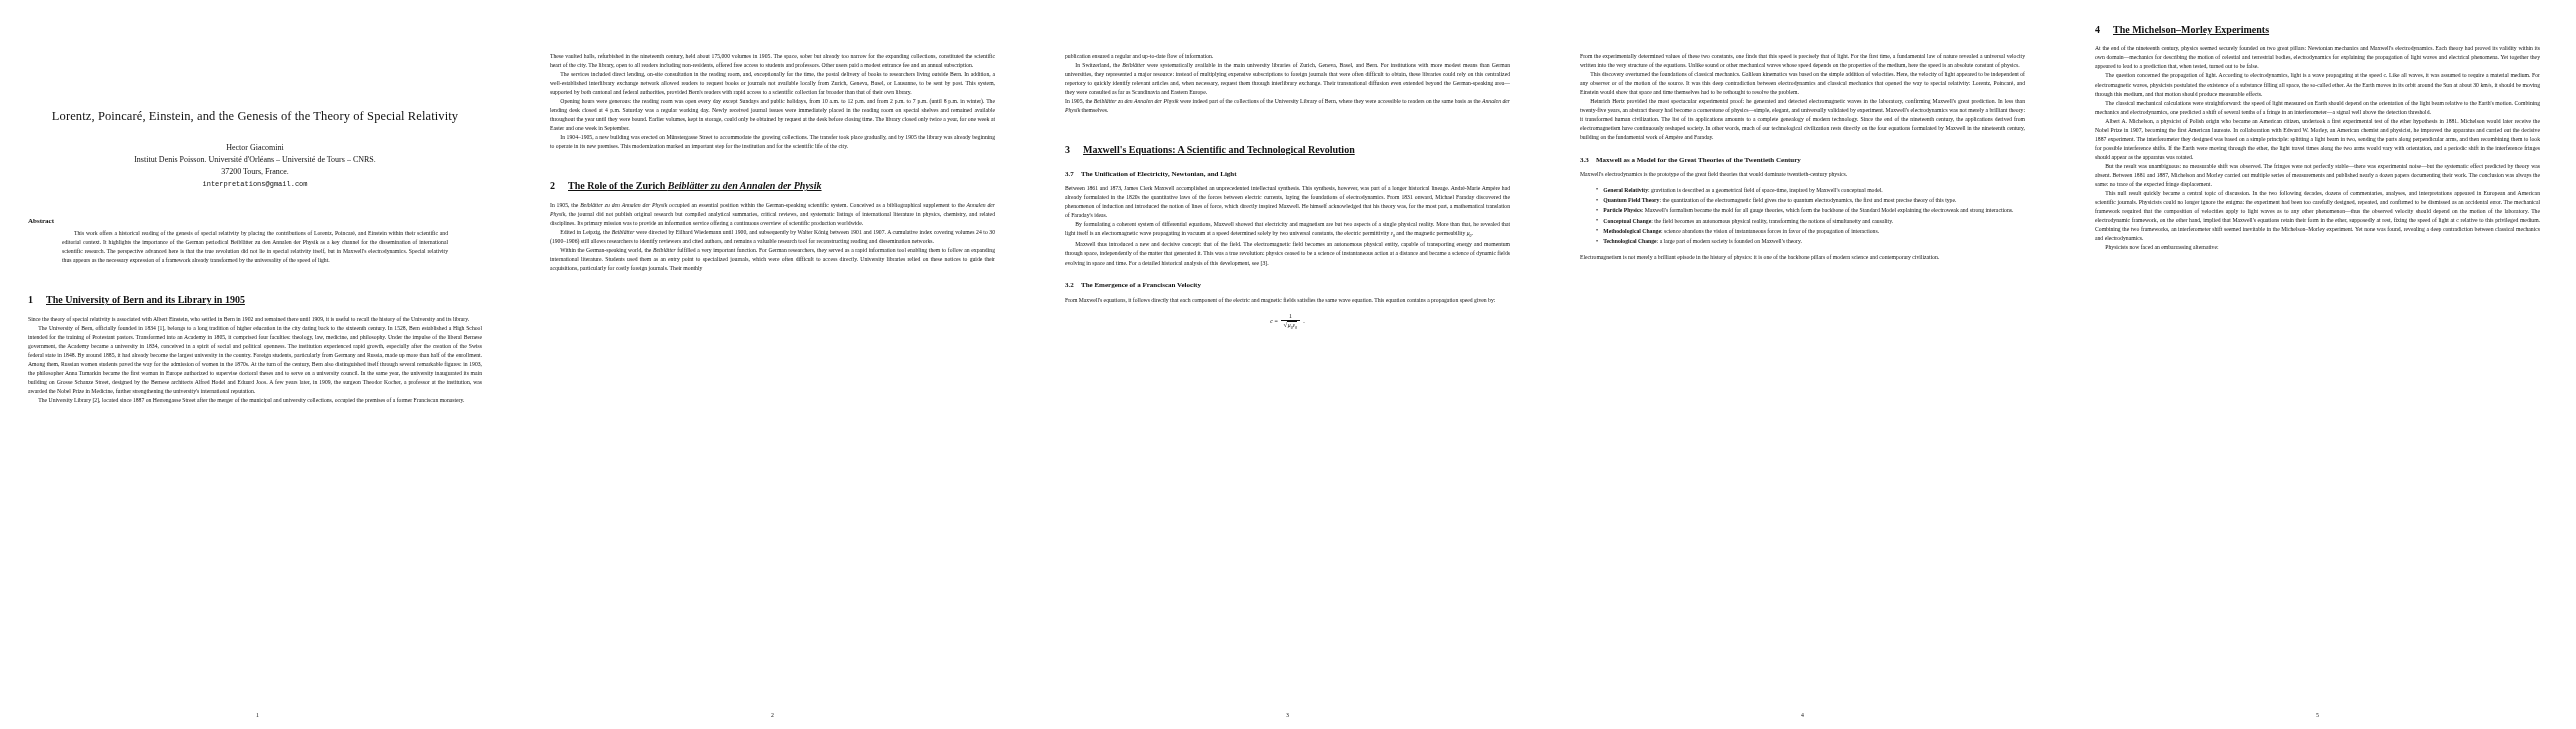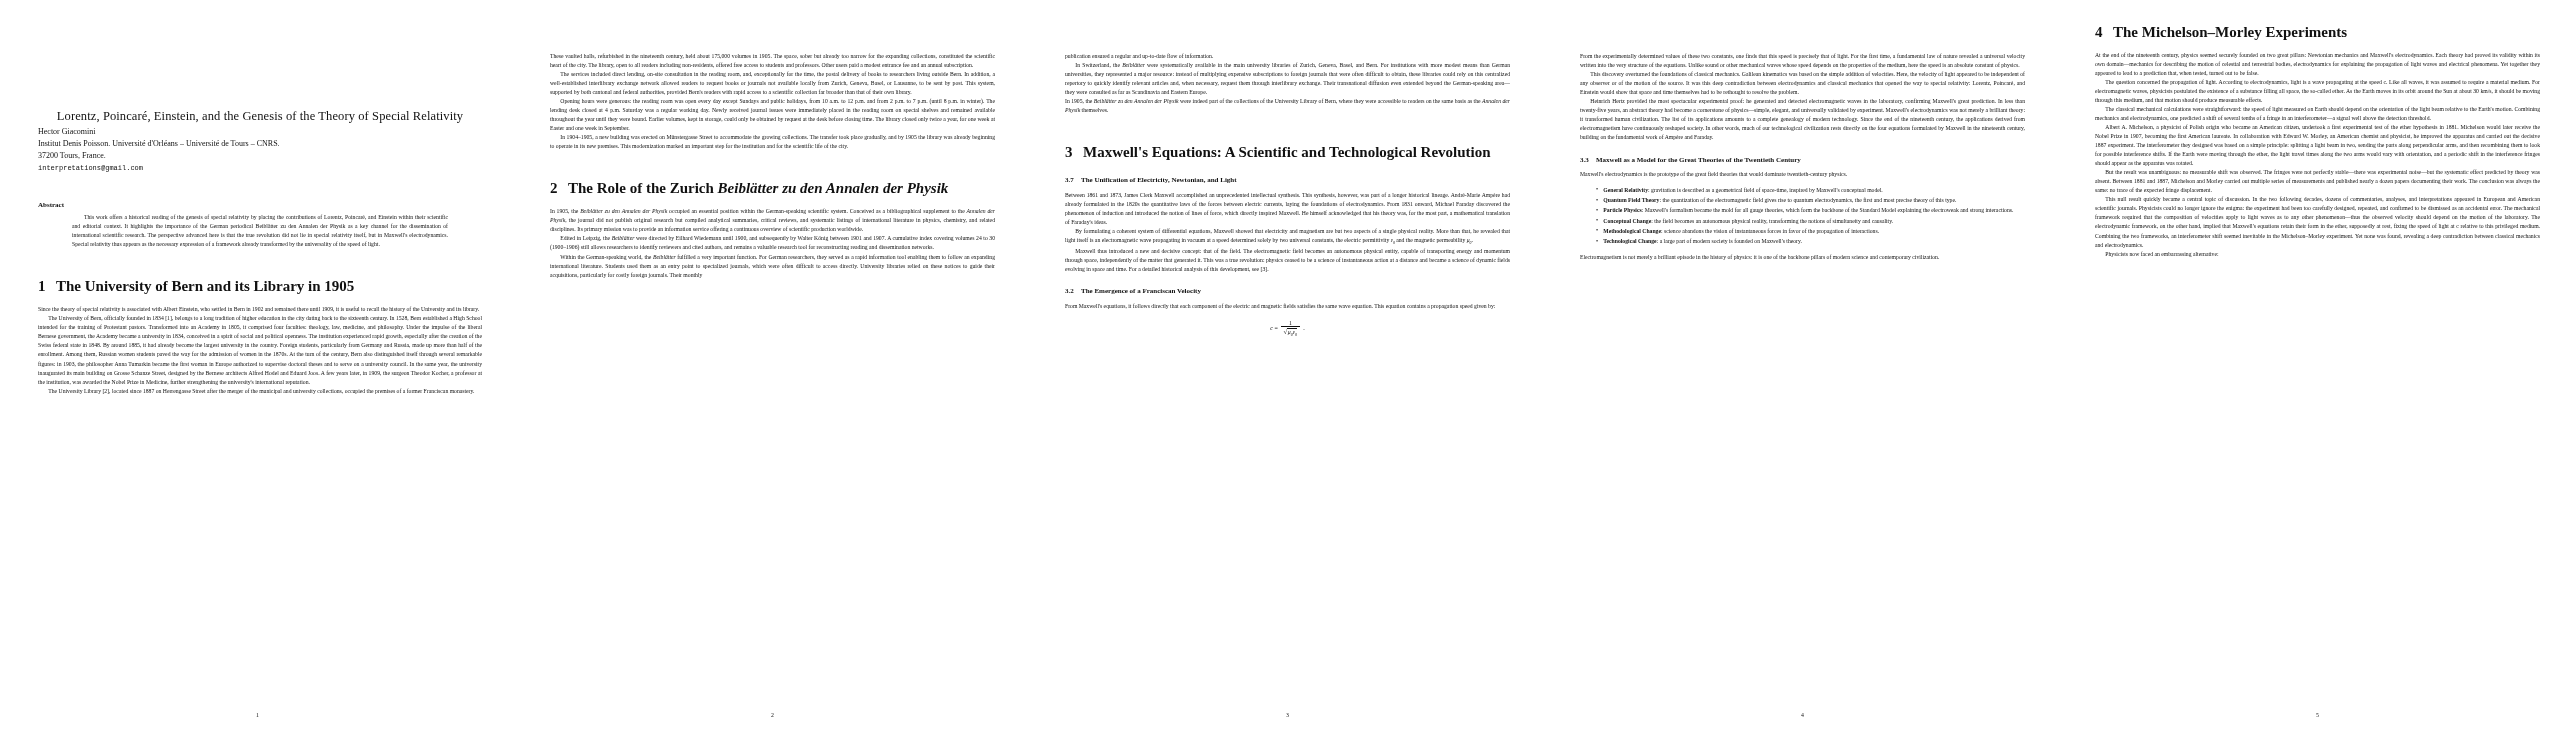--- a/index.html
+++ b/index.html
@@ -16,33 +16,33 @@
     width:515px;height:729px;
     background:#ffffff;
     box-sizing:border-box;
     flex:0 0 515px;
   }
   .page-inner{
     position:absolute;
     left:35px;right:35px;top:18px;bottom:28px;
     overflow:hidden;
   }
-  .page-1 .page-inner{left:38px;right:33px;}
+  .page-1 .page-inner{left:28px;right:33px;}
 
   h1.doc-title{
     font-size:12.5px;
     font-weight:normal;
     line-height:1.42;
     text-align:center;
     margin:90px 11px 0 11px;
     letter-spacing:0.1px;
   }
   .author-block{
-    text-align:left;
-    margin-top:0;
+    text-align:center;
+    margin-top:16px;
     font-size:8px;
     line-height:1.52;
   }
   .author-block .email{
     font-family:"Liberation Mono","DejaVu Sans Mono",monospace;
     font-size:7px;
     margin-top:1.2px;
   }
 
   .abstract-head{
@@ -53,25 +53,26 @@
   }
   .abstract-body{
     margin:0 34px;
     font-size:5.7px;
     line-height:1.58;
     text-align:justify;
     text-indent:12px;
   }
 
   h2.sec{
-    font-size:15px;
+    font-size:10px;
     font-weight:bold;
     margin:28px 0 8.5px 0;
     line-height:1.3;
     text-align:left;
+    text-decoration:underline;
   }
   h2.sec .num{display:inline-block;min-width:18px;}
   h3.subsec{
     font-size:7px;
     font-weight:bold;
     margin:13.4px 0 5.5px 0;
     line-height:1.3;
   }
   h3.subsec .num{display:inline-block;min-width:16px;}
 

